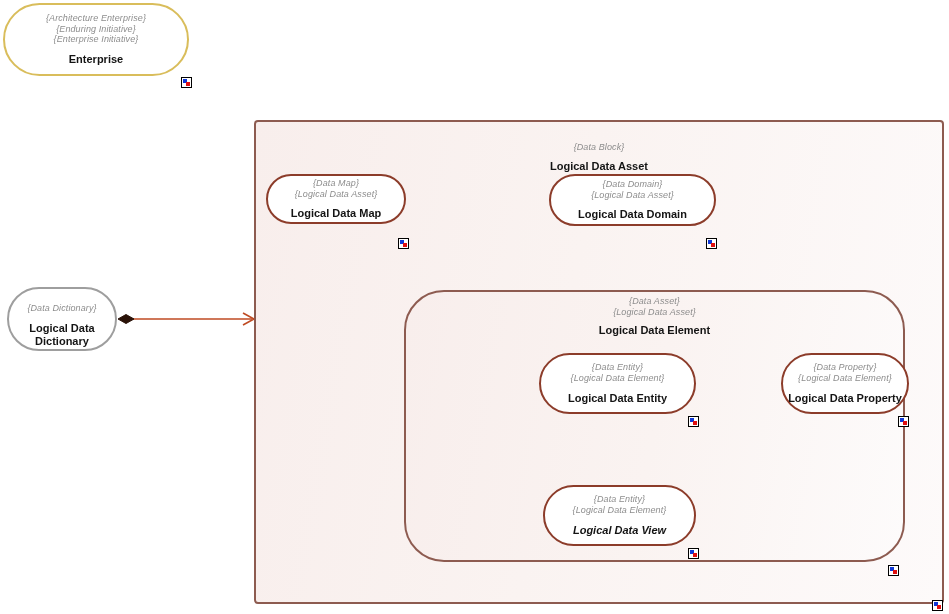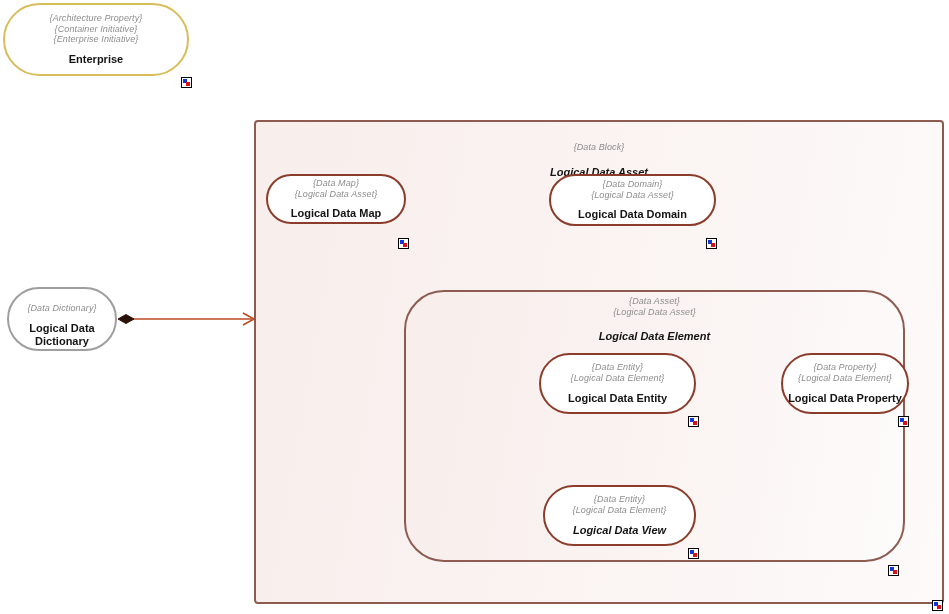--- a/index.html
+++ b/index.html
@@ -69,24 +69,23 @@
   .container .stereo {
     font-size: 9px;
     font-style: italic;
     color: #8d8d8d;
     display: block;
     letter-spacing: 0.1px;
   }
   .container .nodename {
     font-size: 11px;
     font-weight: bold;
-    font-style: italic;
     color: #141414;
     display: block;
-    margin-top: 13px;
+    margin-top: 7px;
   }
 
   
   #data-block-container {
     border: 2.5px solid #8d5b50;
     border-radius: 4px;
     background: linear-gradient(100deg, #f8eeec 0%, #faf3f1 45%, #fdfafa 100%);
   }
   
   #data-element-container {
@@ -158,22 +157,22 @@
     line-height: 1.3;
     white-space: pre-line;
   }
 </style>
 </head>
 <body>
 
 <div id="canvas">
 
   <div class="node skin-enterprise" id="node-enterprise" style="left:3px; top:3px; width:186px; height:73px;">
-    <span class="stereo">{Architecture Property}</span>
-    <span class="stereo">{Container Initiative}</span>
+    <span class="stereo">{Architecture Enterprise}</span>
+    <span class="stereo">{Enduring Initiative}</span>
     <span class="stereo">{Enterprise Initiative}</span>
     <span class="nodename">Enterprise</span>
   </div>
   <div class="composite-icon" style="left:181px; top:77px;"></div>
 
   <div class="node skin-dictionary" id="node-logical-data-dictionary" style="left:7px; top:287px; width:110px; height:64px;justify-content:flex-end;">
     <span class="stereo">{Data Dictionary}</span>
     <span class="nodename wrap" style="max-width:98px;">Logical Data<br>Dictionary</span>
   </div>
 

